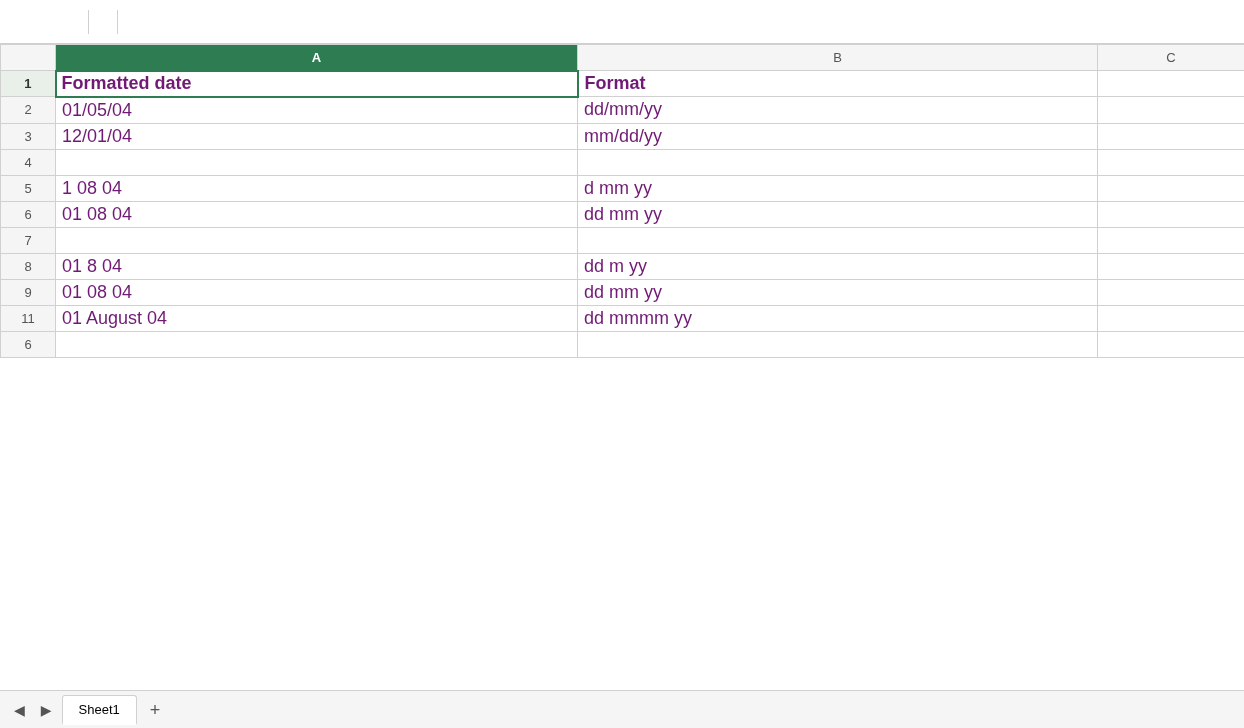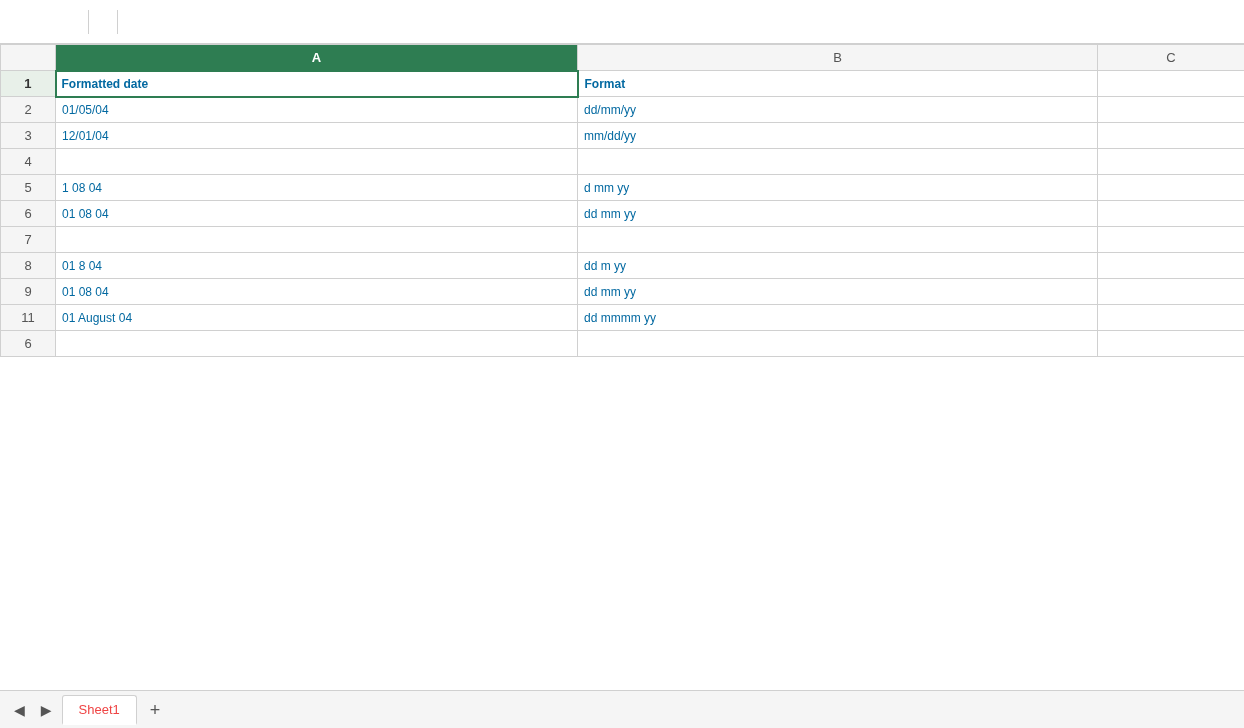--- a/index.html
+++ b/index.html
@@ -140,22 +140,22 @@
       background: #e8f0e9;
       color: #333;
       font-weight: bold;
     }
 
     
     td.cell {
       border: 1px solid #d0d0d0;
       padding: 2px 6px;
       height: 26px;
-      font-size: 12px;
-      color: #0369a1;
+      font-size: 18px;
+      color: #701a75;
       white-space: nowrap;
       overflow: hidden;
       vertical-align: middle;
     }
 
     td.cell.active-cell {
       border: 2px solid #2e7d52;
       padding: 1px 5px;
     }
 
@@ -193,21 +193,21 @@
       border-radius: 3px;
     }
 
     .sheet-tab {
       padding: 6px 16px;
       border: 1px solid #d0d0d0;
       border-bottom: none;
       background: #fff;
       cursor: pointer;
       font-size: 13px;
-      color: #ef4444;
+      color: #000000;
       border-radius: 3px 3px 0 0;
       font-weight: 500;
     }
 
     .sheet-tab.active {
       background: #fff;
       border-bottom: 2px solid #fff;
       z-index: 1;
     }
 

